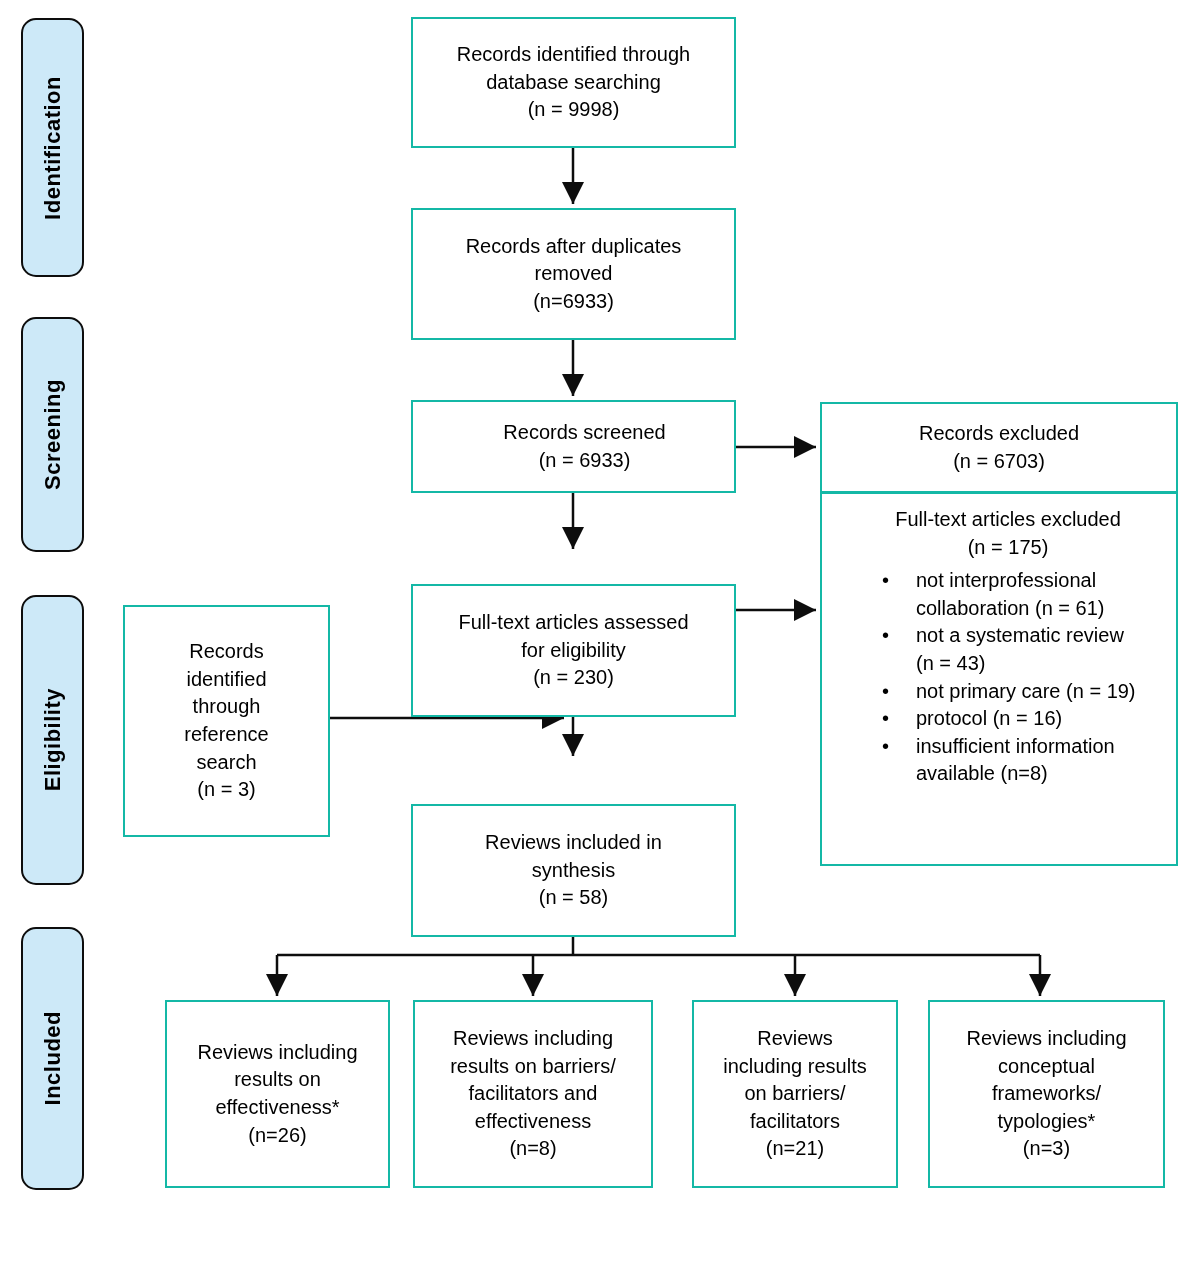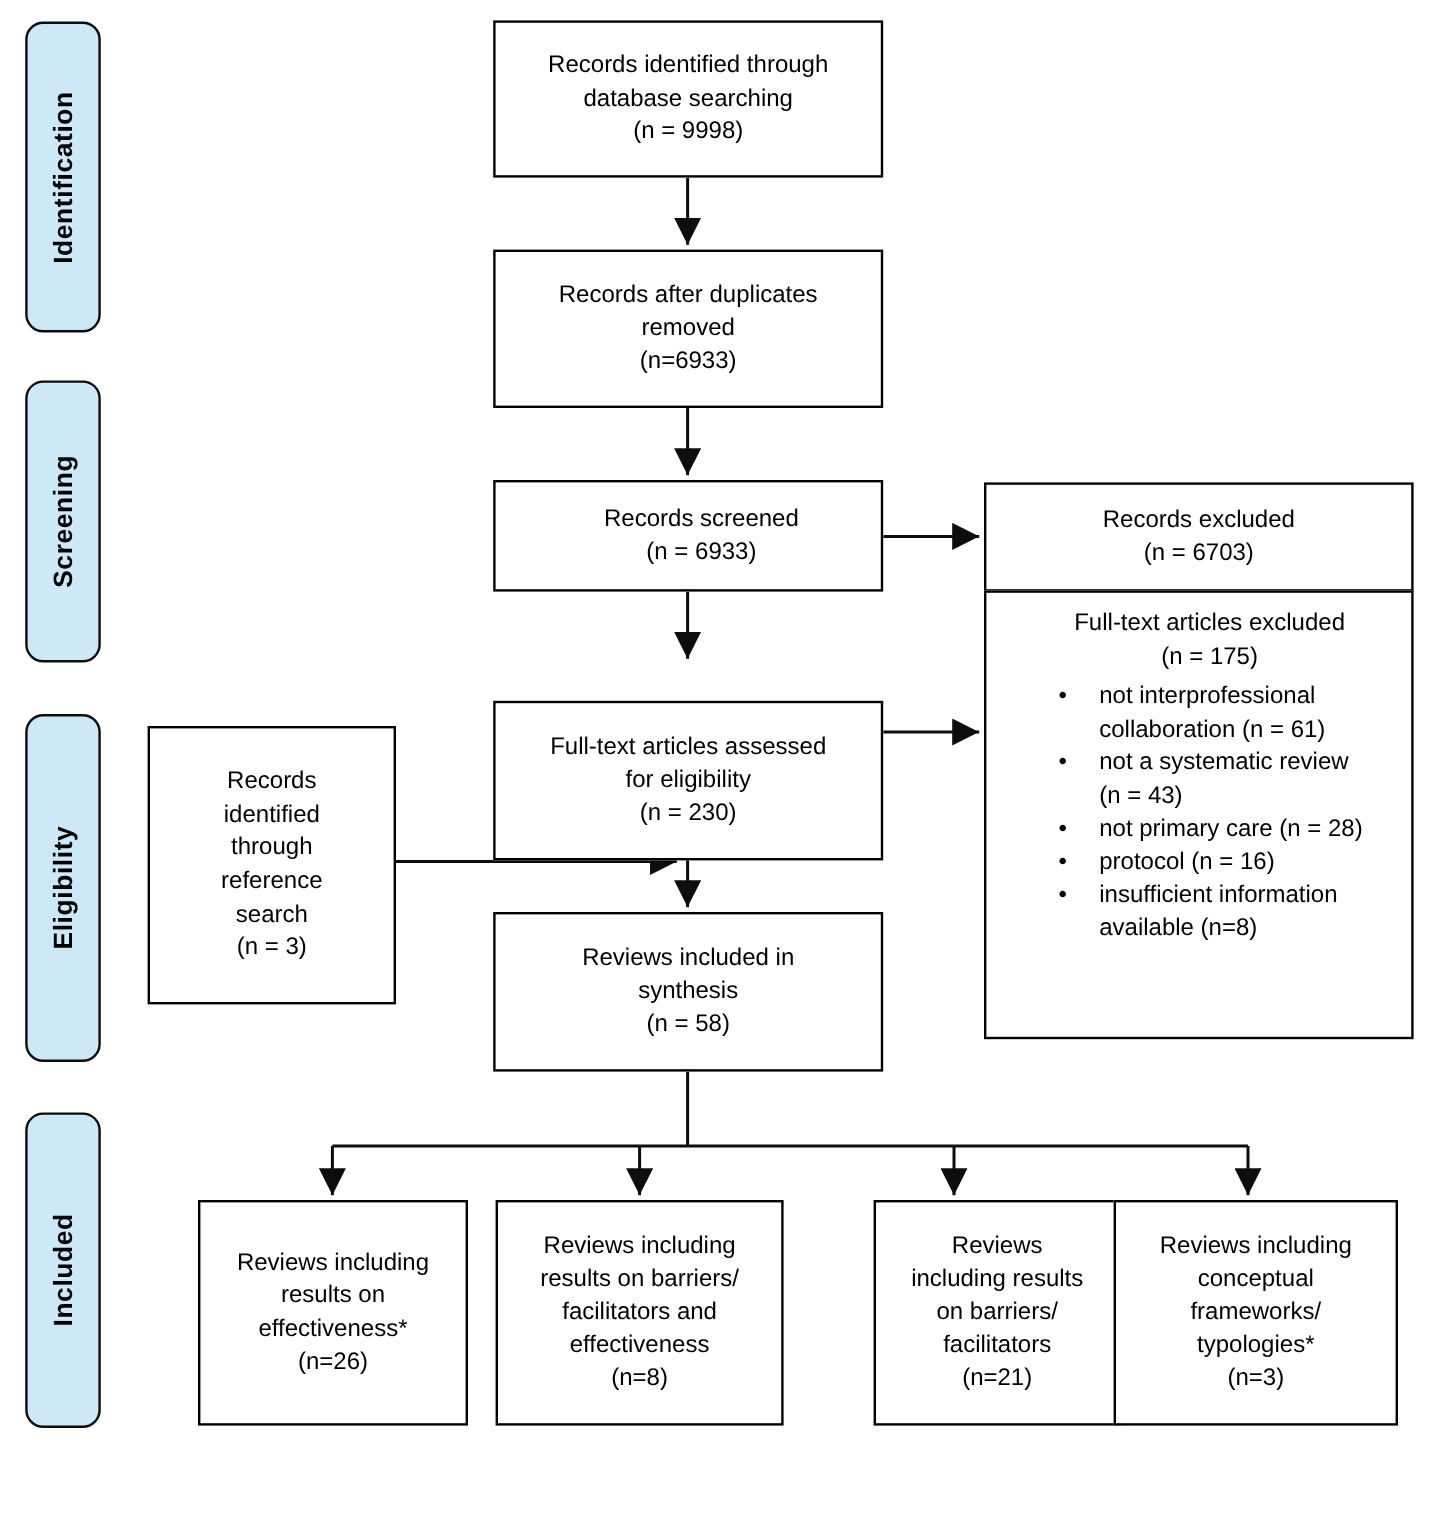--- a/index.html
+++ b/index.html
@@ -45,42 +45,42 @@
   }
   .phase.identification { top: 18px;  height: 259px; }
   .phase.screening      { top: 317px; height: 235px; }
   .phase.eligibility    { top: 595px; height: 290px; }
   .phase.included       { top: 927px; height: 263px; }
 
   
   .box {
     position: absolute;
     box-sizing: border-box;
-    border: 2px solid #000000;
+    border: 2px solid #14b8a6;
     background: #ffffff;
     display: flex;
     align-items: center;
     justify-content: center;
     text-align: center;
     white-space: pre-line;
     font-size: 20px;
     line-height: 1.38;
     padding: 4px 8px;
   }
   .box.records-identified { left: 411px; top: 17px;  width: 325px; height: 131px; }
   .box.duplicates-removed { left: 411px; top: 208px; width: 325px; height: 132px; }
   .box.records-screened   { left: 411px; top: 400px; width: 325px; height: 93px; padding-left: 30px;  }
   .box.records-excluded   { left: 820px; top: 402px; width: 358px; height: 91px;  }
   .box.fulltext-assessed  { left: 411px; top: 584px; width: 325px; height: 133px; }
   .box.reference-search   { left: 123px; top: 605px; width: 207px; height: 232px; }
-  .box.reviews-included   { left: 411px; top: 760px; width: 325px; height: 133px; }
+  .box.reviews-included   { left: 411px; top: 804px; width: 325px; height: 133px; }
 
   .box.outcome-a { left: 165px; top: 1000px; width: 225px; height: 188px; }
   .box.outcome-b { left: 413px; top: 1000px; width: 240px; height: 188px; }
-  .box.outcome-c { left: 692px; top: 1000px; width: 206px; height: 188px; margin-left: 36px; }
+  .box.outcome-c { left: 692px; top: 1000px; width: 206px; height: 188px; }
   .box.outcome-d { left: 928px; top: 1000px; width: 237px; height: 188px; }
 
   
   .box.fulltext-excluded {
     left: 820px; top: 492px; width: 358px; height: 374px;
     display: block;
     white-space: normal;
     text-align: center;
     padding: 12px 6px 6px 24px;
   }
@@ -178,21 +178,21 @@
 (n = 230)</div>
 
   <div class="box fulltext-excluded">
     <div class="ex-title">Full-text articles excluded
 (n = 175)</div>
     <ul>
       <li>not interprofessional
 collaboration (n = 61)</li>
       <li>not a systematic review
 (n = 43)</li>
-      <li>not primary care (n = 28)</li>
+      <li>not primary care (n = 19)</li>
       <li>protocol (n = 16)</li>
       <li>insufficient information
 available (n=8)</li>
     </ul>
   </div>
 
   <div class="box reference-search">Records
 identified
 through
 reference

